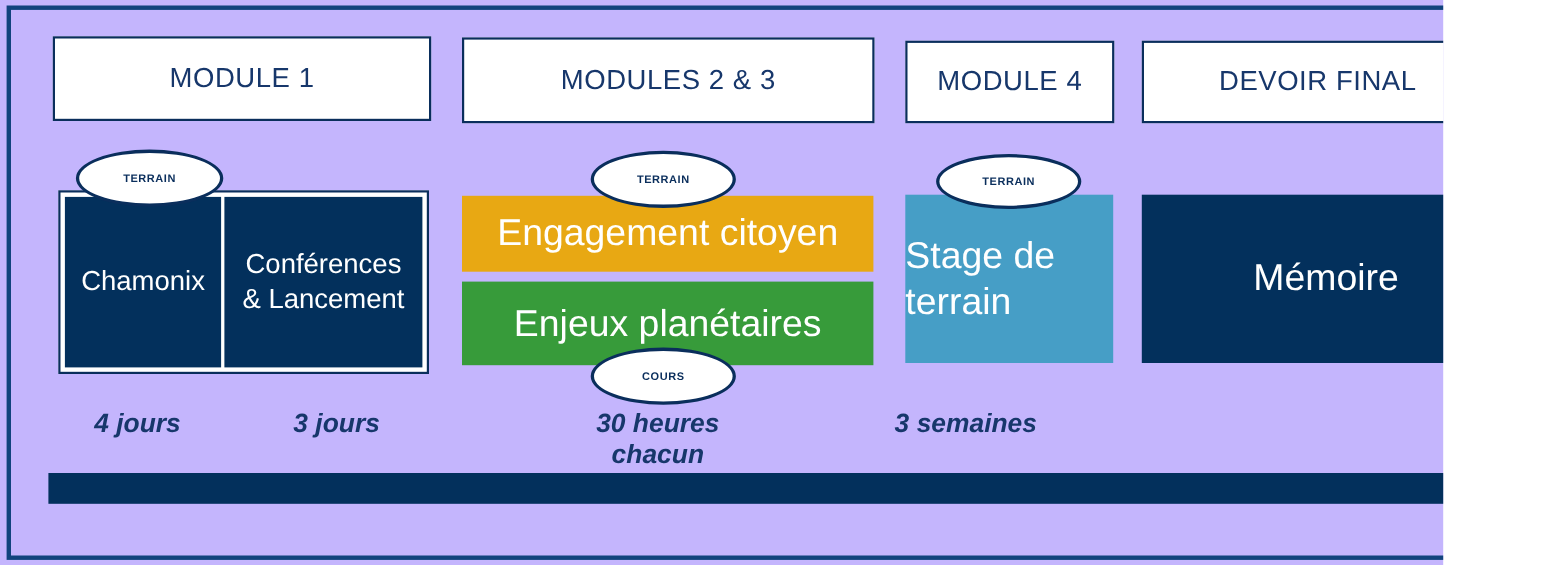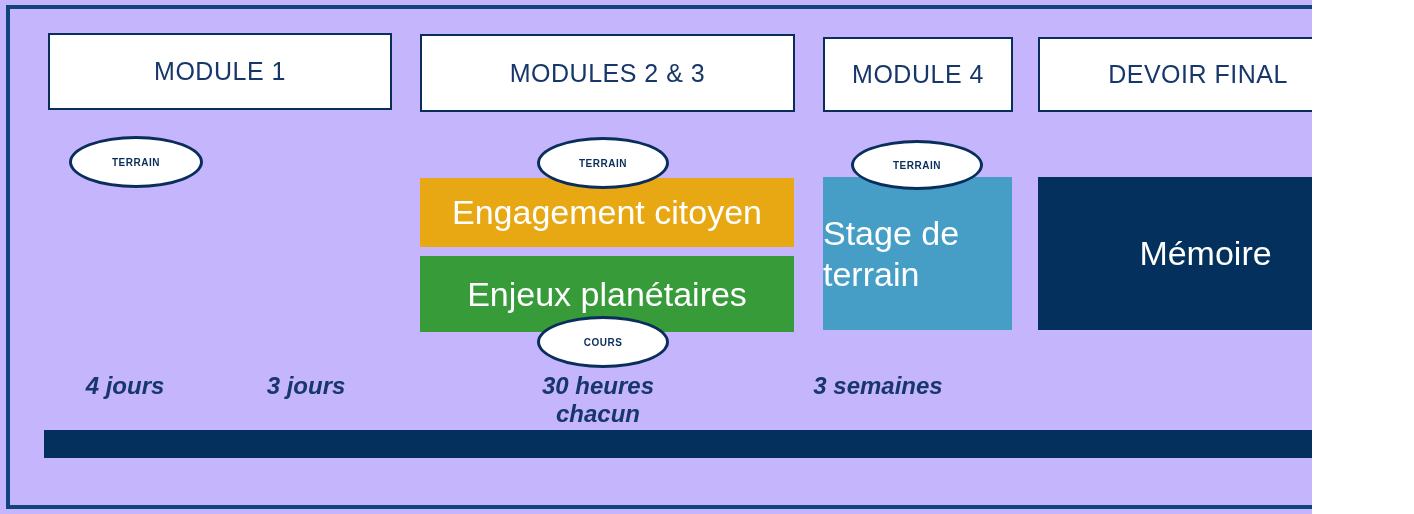--- a/index.html
+++ b/index.html
@@ -74,20 +74,24 @@
 
 <div class="stage">
 
   <div class="frame"></div>
 
   <div class="hdr hdr-1">MODULE 1</div>
   <div class="hdr hdr-2">MODULES 2 &amp; 3</div>
   <div class="hdr hdr-3">MODULE 4</div>
   <div class="hdr hdr-4">DEVOIR FINAL</div>
 
+  <div class="m1wrap">
+    <div class="m1box a" style="background: rgb(3, 48, 92);">Chamonix</div>
+    <div class="m1box b" style="background: rgb(3, 48, 92);">Conférences &amp; Lancement</div>
+  </div>
 
   <div class="fillbox box-amber" style="background: rgb(232, 168, 19);">Engagement citoyen</div>
   <div class="fillbox box-green" style="background: rgb(55, 155, 58);">Enjeux planétaires</div>
 
   <div class="fillbox box-blue" style="background: rgb(70, 158, 198);">Stage de terrain</div>
 
   <div class="fillbox box-memoire" style="background: rgb(3, 48, 92); padding-left: 15px;">Mémoire</div>
 
   <div class="oval oval-1">TERRAIN</div>
   <div class="oval oval-2">TERRAIN</div>

